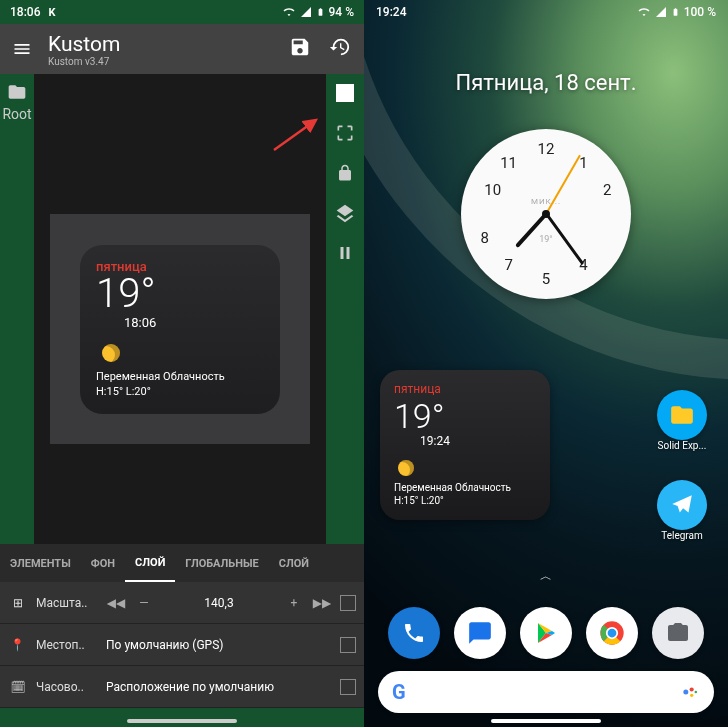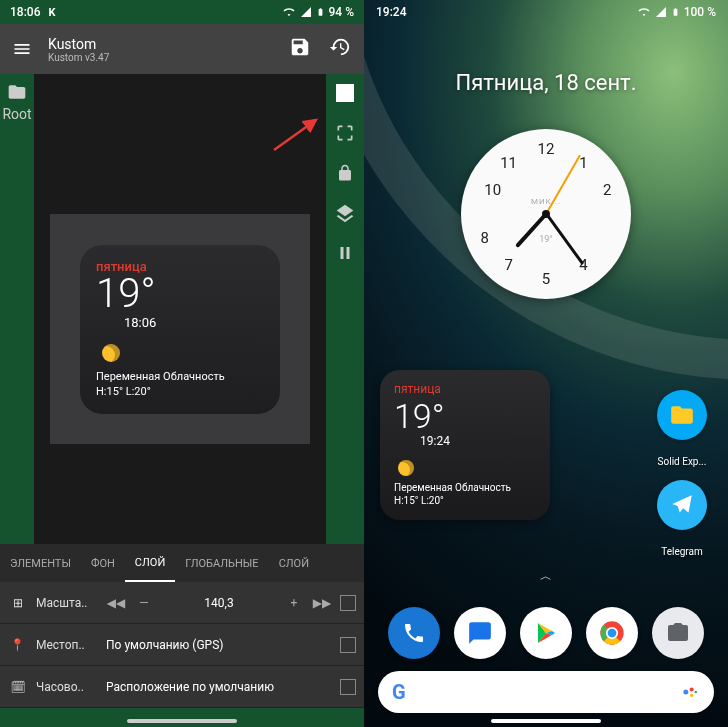--- a/index.html
+++ b/index.html
@@ -8,21 +8,21 @@
 
 
 .left { background: #14532d; color: #fff; }
 .statusbar { height: 24px; display: flex; justify-content: space-between; align-items: center; padding: 0 10px; font-size: 12px; font-weight: 500; }
 .statusbar .sb-right { display: flex; align-items: center; gap: 4px; }
 .ksb { font-weight: bold; font-size: 11px; }
 
 .appbar { height: 50px; background: #424242; display: flex; align-items: center; padding: 0 12px; gap: 16px; }
 .appbar .hamburger { width: 20px; }
 .appbar .title-area { flex: 1; }
-.appbar .title { font-size: 14px; font-weight: 400; }
+.appbar .title { font-size: 21px; font-weight: 400; }
 .appbar .subtitle { font-size: 10px; color: #bbb; }
 .appbar .action { width: 24px; text-align: center; }
 
 .editor-body { display: flex; height: 470px; }
 .left-rail { width: 34px; padding: 8px 0; display: flex; flex-direction: column; align-items: center; }
 .left-rail svg { margin-bottom: 4px; }
 .left-rail .rail-label { font-size: 14px; color: #ccc; }
 .canvas-area { flex: 1; position: relative; background: #1a1a1a; display:flex; align-items:center; justify-content:center;}
 .right-rail { width: 38px; padding: 8px 0; display: flex; flex-direction: column; align-items: center; gap: 18px; }
 .right-rail .ri { width: 22px; height: 22px; display:flex; align-items:center; justify-content:center;}
@@ -32,21 +32,21 @@
 .widget-card .day { color: #e03a2f; font-size: 13px; font-weight: 500; }
 .widget-card .temp { font-size: 40px; font-weight: 300; color: #fff; margin-top: -4px; }
 .widget-card .time { font-size: 13px; color: #fff; margin-left: 28px; margin-top:-2px;}
 .widget-card .moon { width: 18px; height: 18px; border-radius: 50%; background: #fbc02d; position: relative; margin: 14px 0 8px 6px; box-shadow: inset -5px 2px 0 0 rgba(0,0,0,0.25);}
 .widget-card .cond { font-size: 11px; color: #fff; }
 .widget-card .hl { font-size: 11px; color: #fff; margin-top: 2px;}
 
 .arrow { position: absolute; top: 40px; left: 232px; width: 60px; height: 40px; pointer-events:none;}
 
 .tabs { height: 38px; background: #2a2a2a; display: flex; align-items: center; font-size: 11px; color: #aaa; }
-.tabs .tab { padding: 0 10px; height: 100%; display:flex; align-items:center;}
+.tabs .tab { padding: 0 10px; height: 100%; display:flex; align-items:center;font-weight:bold;}
 .tabs .tab.active { color: #fff; border-bottom: 2px solid #fff; }
 
 .prop-row { height: 42px; background: #333; border-bottom: 1px solid #222; display: flex; align-items: center; padding: 0 8px; font-size: 12px; color: #ddd; gap: 8px; }
 .prop-row .picon { width: 20px; text-align:center;}
 .prop-row .plabel { width: 62px; overflow: hidden; white-space: nowrap; text-overflow: ellipsis; }
 .prop-row .pval { flex: 1; color: #fff; }
 .prop-row .pctl { width: 20px; text-align: center; color:#aaa;}
 .prop-row .chk { width: 16px; height: 16px; border: 1.5px solid #888; }
 
 .navbar { position:absolute; bottom:4px; left:50%; transform:translateX(-50%); width:110px; height:4px; background:#ccc; border-radius:2px;}
@@ -71,21 +71,21 @@
 .hs-widget { position: absolute; left: 16px; top: 370px; width: 170px; background: linear-gradient(180deg,#2b2b2e,#1a1a1c); border-radius: 20px; padding: 12px 14px 14px; box-shadow: 0 2px 10px rgba(0,0,0,.4);}
 .hs-widget .day { color: #e03a2f; font-size: 12px; }
 .hs-widget .temp { font-size: 34px; font-weight: 300; }
 .hs-widget .time { font-size: 12px; margin-left: 26px; margin-top:-2px;}
 .hs-widget .moon { width:16px; height:16px; border-radius:50%; background:#fbc02d; margin:12px 0 6px 4px; box-shadow: inset -4px 2px 0 0 rgba(0,0,0,0.25);}
 .hs-widget .cond { font-size: 10px; }
 .hs-widget .hl { font-size: 10px; margin-top:2px;}
 
 .app-icon { position: absolute; width: 52px; text-align: center; }
 .app-icon .circ { width: 50px; height: 50px; border-radius: 50%; margin: 0 auto; display:flex; align-items:center; justify-content:center; box-shadow:0 1px 4px rgba(0,0,0,.3);}
-.app-icon .lbl { font-size: 10px; margin-top: 16px; text-shadow:0 1px 2px rgba(0,0,0,.6);}
+.app-icon .lbl { font-size: 10px; margin-top: 0; text-shadow:0 1px 2px rgba(0,0,0,.6);}
 
 .caret { position:absolute; left:50%; top:568px; transform:translateX(-50%); color:#eee; font-size:12px;}
 
 .dock { position: absolute; bottom: 68px; left: 0; right: 0; display: flex; justify-content: space-evenly; padding: 0 10px;}
 .dock .dcirc { width: 52px; height: 52px; border-radius: 50%; display:flex; align-items:center; justify-content:center; box-shadow:0 1px 4px rgba(0,0,0,.3);}
 
 .searchbar { position: absolute; bottom: 14px; left: 14px; right: 14px; height: 42px; background: #fff; border-radius: 21px; display: flex; align-items: center; padding: 0 14px; box-shadow:0 1px 4px rgba(0,0,0,.2);}
 .searchbar .g { font-size: 20px; font-weight: bold; }
 .searchbar .mic { margin-left:auto; }
 

